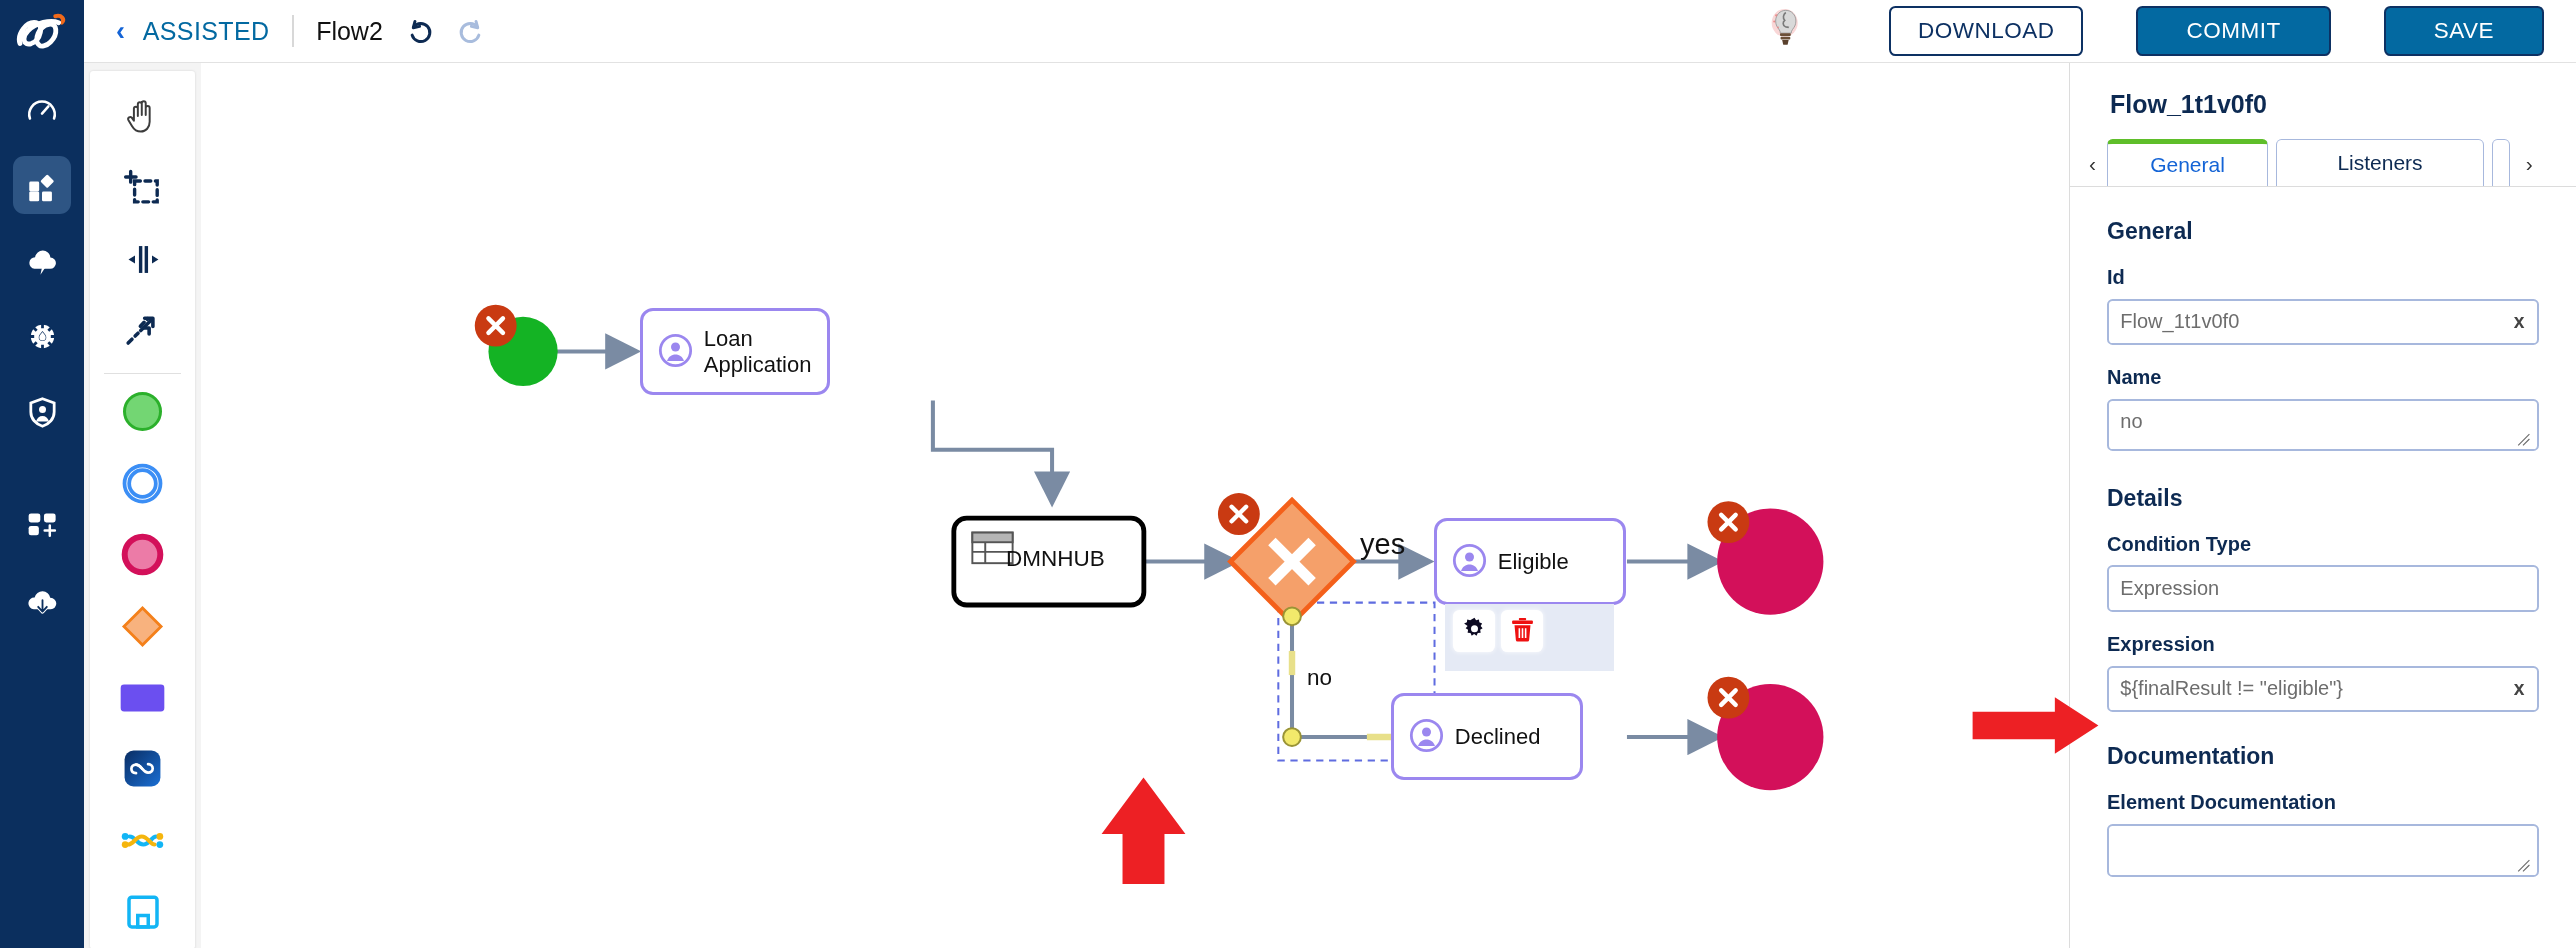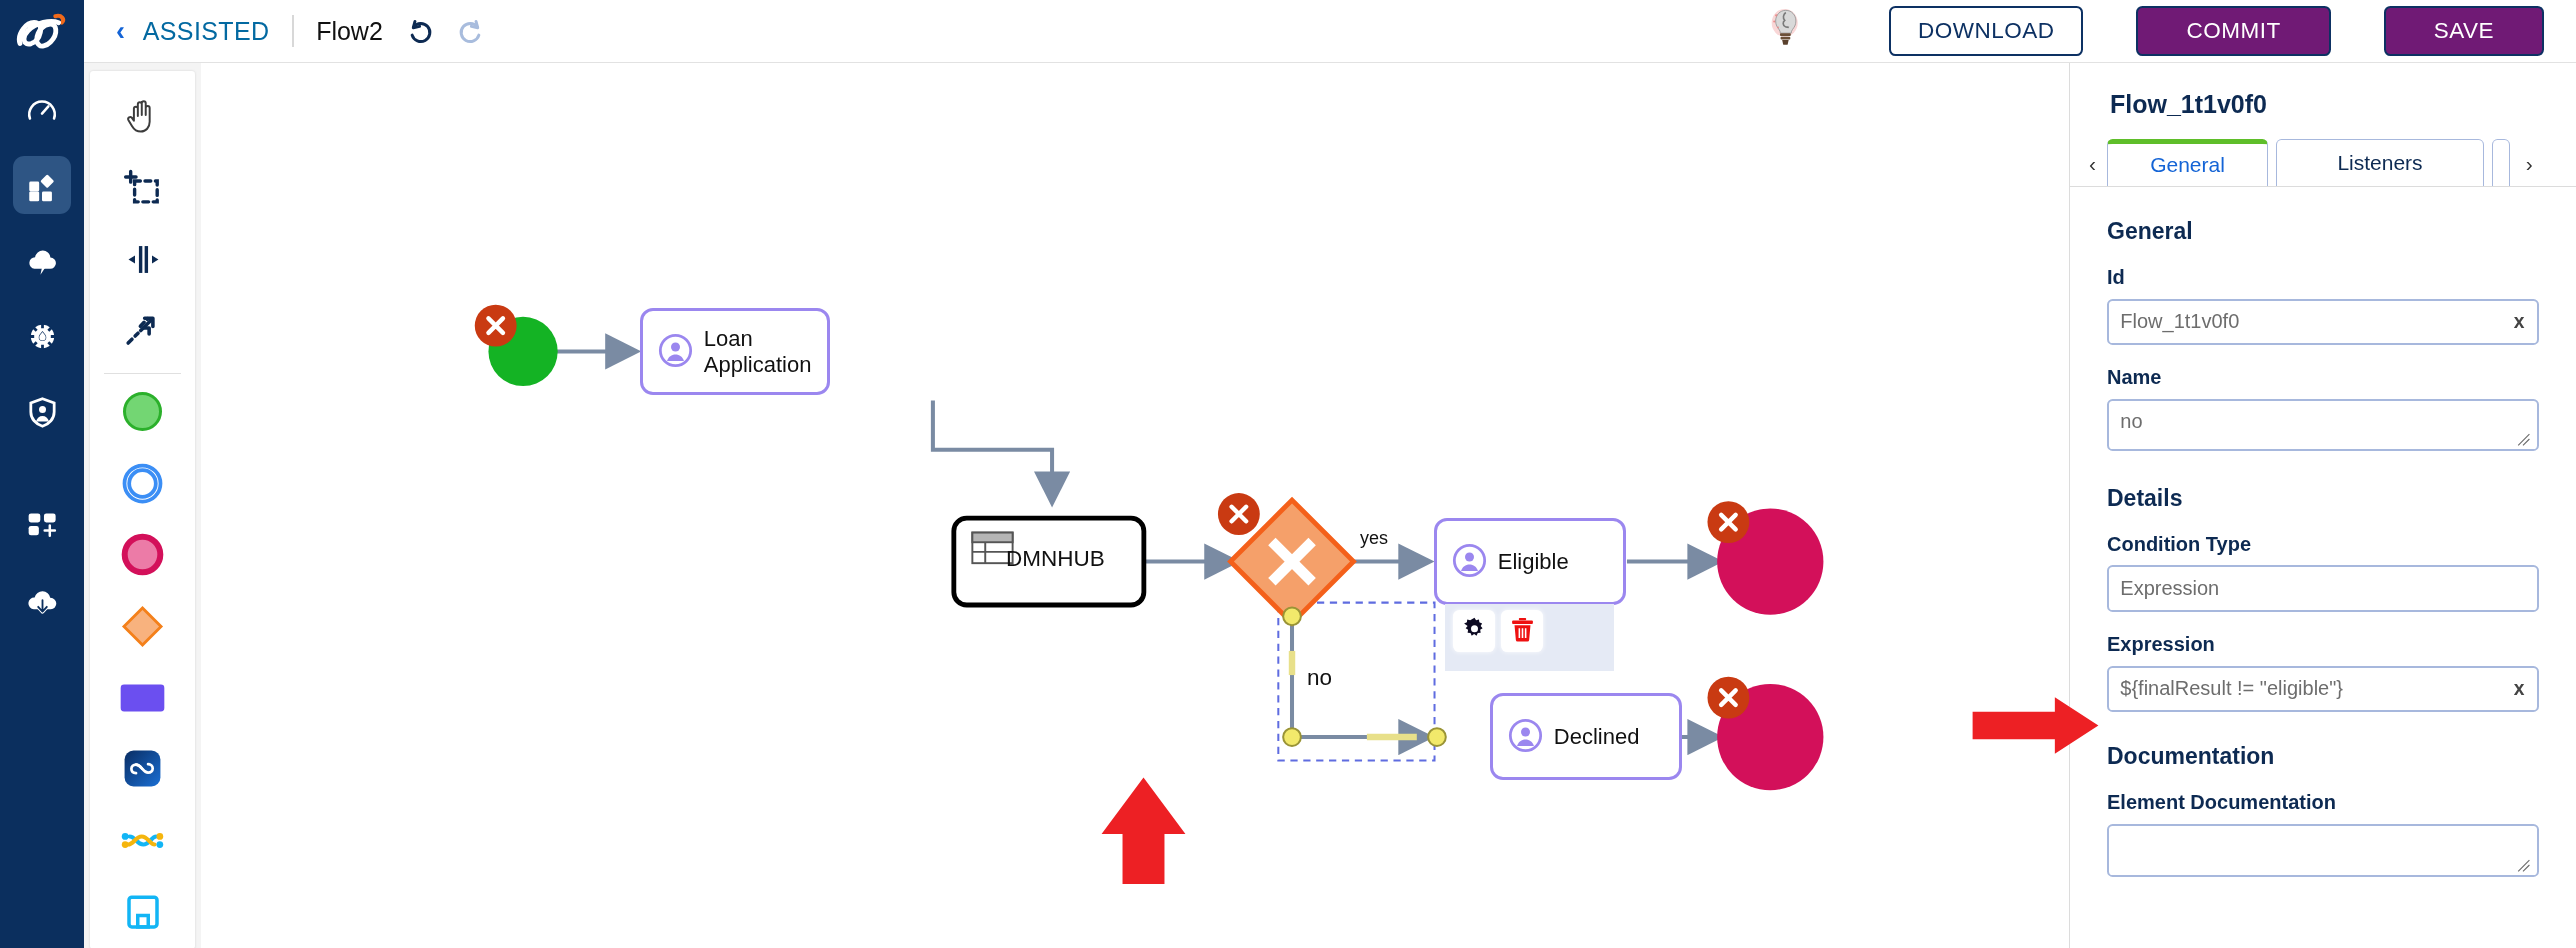--- a/index.html
+++ b/index.html
@@ -54,21 +54,21 @@
   #crumb-divider { margin: 0 22.5px; width: 1.6px; height: 32px; background: #d8d8d8; }
   #crumb-flow { color: #111; font-size: 25px; }
   .histbtn { margin-left: 21px; cursor: pointer; display: flex; align-items: center; }
   #topbar-right { margin-left: auto; display: flex; align-items: center; padding-right: 32px; gap: 24px; }
   #idea-icon { margin-right: 27px; cursor: pointer; }
   .tbtn {
     height: 50px; border-radius: 6.4px; display: flex; align-items: center; justify-content: center;
     font-size: 22.5px; letter-spacing: 0.5px; cursor: pointer; margin-left: 29px;
   }
   .tbtn.outline { background: #fff; color: #0d3163; border: 2.4px solid #0d3163; padding: 0 27px; }
-  .tbtn.solid   { background: #701a75; color: #ffffff; border: 2.4px solid #0d3163; padding: 8px 48px; }
+  .tbtn.solid   { background: #0369a1; color: #ffffff; border: 2.4px solid #0d3163; padding: 8px 48px; }
 
   
   #canvas {
     position: absolute; left: 201px; top: 63px; width: 1868px; height: 886px;
     background: #ffffff; overflow: hidden;
   }
   #canvas-svg { position: absolute; left: 0; top: 0; }
 
   
   .task {
@@ -449,21 +449,21 @@
       <g>
         <rect x="935" y="565" width="236" height="108" rx="16" fill="#ffffff" stroke="#000000" stroke-width="6"></rect>
         <g>
           <rect x="958" y="583" width="50" height="38" fill="#ffffff" stroke="#555" stroke-width="2.4"></rect>
           <rect x="958" y="583" width="50" height="12" fill="#b5b5b5" stroke="#555" stroke-width="2.4"></rect>
           <path d="M958 607 H1008 M974 595 V621" stroke="#555" stroke-width="2.4"></path>
         </g>
       </g>
     </svg>
 
-    <div style="position:absolute;left:1159px;top:465px;font-size:18px;color:#111;">yes</div>
+    <div style="position:absolute;left:1159px;top:465px;font-size:29px;color:#111;">yes</div>
     <div style="position:absolute;left:1106px;top:602px;font-size:22.5px;color:#111;">no</div>
 
     <div style="position:absolute;left:805px;top:483px;font-size:22.5px;color:#111;">DMNHUB</div>
 
     <div class="task" style="left:439px;top:245px;width:190px;height:87px;">
       <span>
         <svg width="35" height="35" viewBox="0 0 24 24">
           <circle cx="12" cy="12" r="10.4" fill="none" stroke="#9b87ef" stroke-width="1.9"></circle>
           <circle cx="12" cy="9.6" r="3.1" fill="#9b87ef"></circle>
           <path d="M6.2 19.2c.9-3 3.1-4.5 5.8-4.5s4.9 1.5 5.8 4.5z" fill="#9b87ef"></path>
@@ -476,21 +476,21 @@
       <span>
         <svg width="35" height="35" viewBox="0 0 24 24">
           <circle cx="12" cy="12" r="10.4" fill="none" stroke="#9b87ef" stroke-width="1.9"></circle>
           <circle cx="12" cy="9.6" r="3.1" fill="#9b87ef"></circle>
           <path d="M6.2 19.2c.9-3 3.1-4.5 5.8-4.5s4.9 1.5 5.8 4.5z" fill="#9b87ef"></path>
         </svg>
       </span>
       <span class="tasktext">Eligible</span>
     </div>
 
-    <div class="task" style="left:1289px;top:630px;width:192px;height:87px;">
+    <div class="task" style="left:1190px;top:630px;width:192px;height:87px;">
       <span>
         <svg width="35" height="35" viewBox="0 0 24 24">
           <circle cx="12" cy="12" r="10.4" fill="none" stroke="#9b87ef" stroke-width="1.9"></circle>
           <circle cx="12" cy="9.6" r="3.1" fill="#9b87ef"></circle>
           <path d="M6.2 19.2c.9-3 3.1-4.5 5.8-4.5s4.9 1.5 5.8 4.5z" fill="#9b87ef"></path>
         </svg>
       </span>
       <span class="tasktext">Declined</span>
     </div>
 

